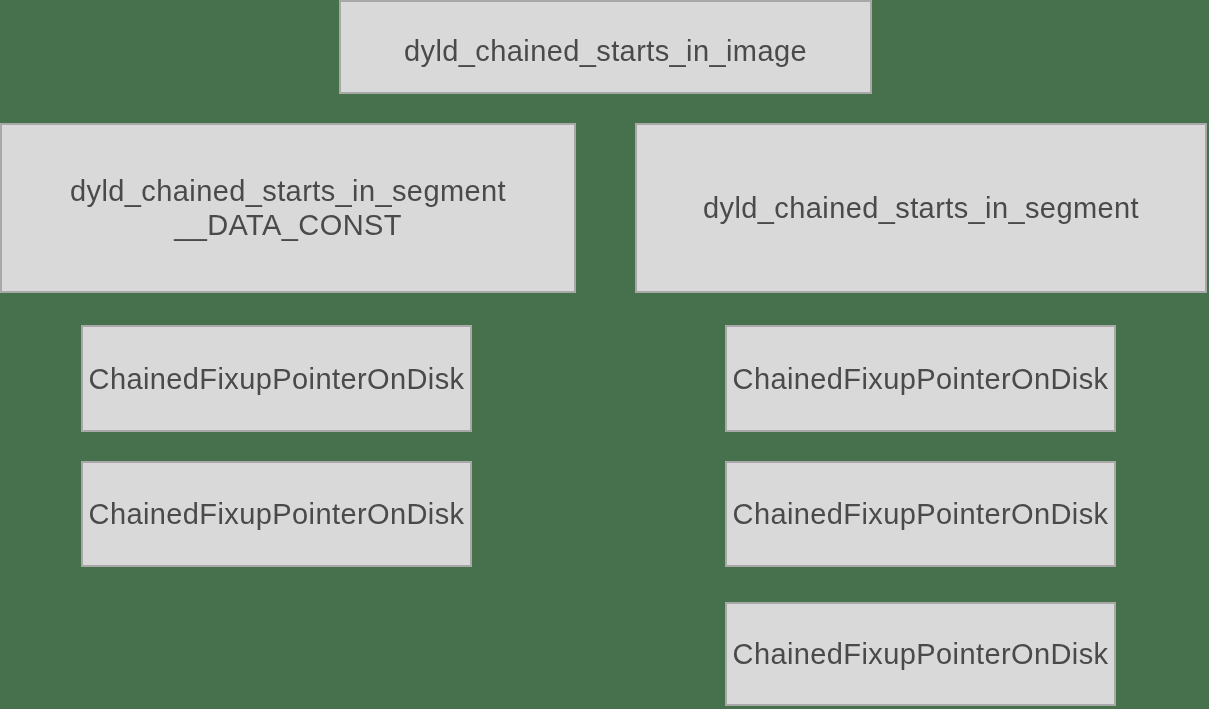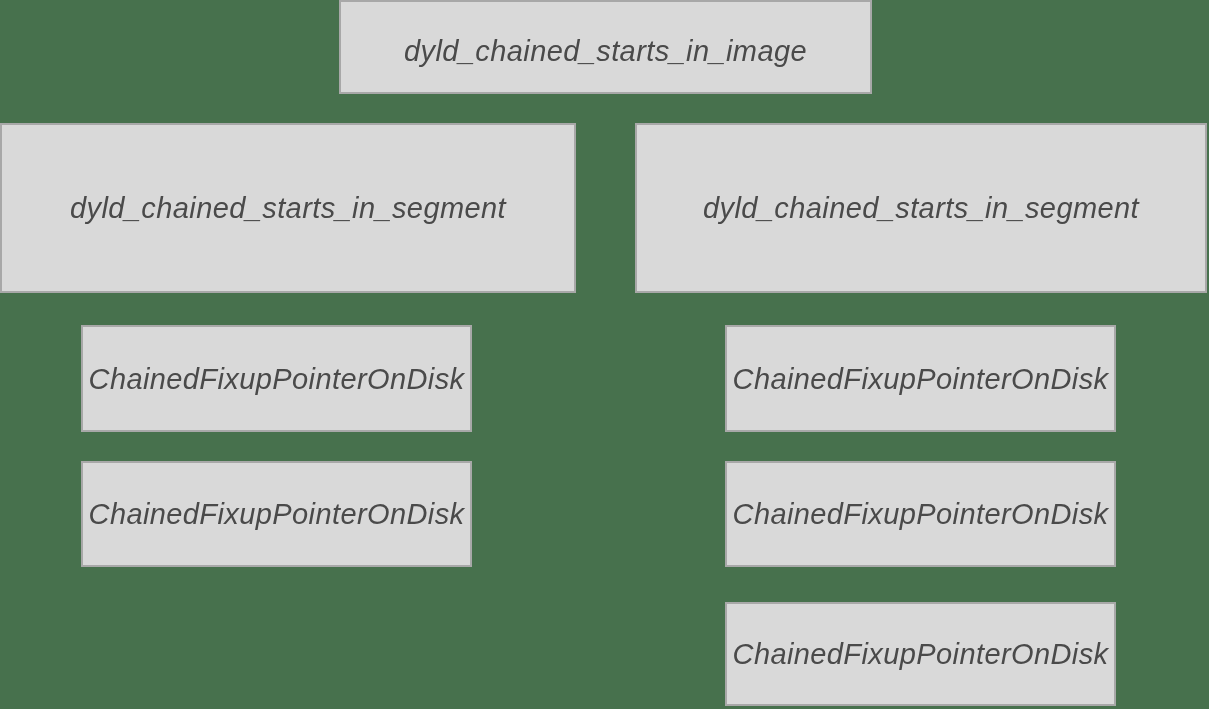--- a/index.html
+++ b/index.html
@@ -23,21 +23,20 @@
     background: #d9d9d9;
     border: 2px solid #a8a8a8;
     color: #4a4a4a;
     font-size: 29px;
     letter-spacing: 0.4px;
     display: flex;
     align-items: center;
     justify-content: center;
     text-align: center;
     white-space: nowrap;
-    font-style: italic;
   }
   .node.two-line {
     flex-direction: column;
   }
   .node .line {
     display: block;
     line-height: 34px;
   }
   
   #root-box      { left: 339px; top: 0;     width: 533px; height: 94px;  padding-top: 8px; }
@@ -56,20 +55,21 @@
 <body>
 
 <div class="canvas">
 
   <div class="node" id="root-box">
     <span class="line">dyld_chained_starts_in_image</span>
   </div>
 
   <div class="node two-line" id="seg-const-box">
     <span class="line">dyld_chained_starts_in_segment</span>
+    <span class="line">__DATA_CONST</span>
   </div>
 
   <div class="node two-line" id="seg-data-box">
     <span class="line">dyld_chained_starts_in_segment</span>
   </div>
 
   <div class="node" id="ptr-const-0">
     <span class="line">ChainedFixupPointerOnDisk</span>
   </div>
 

